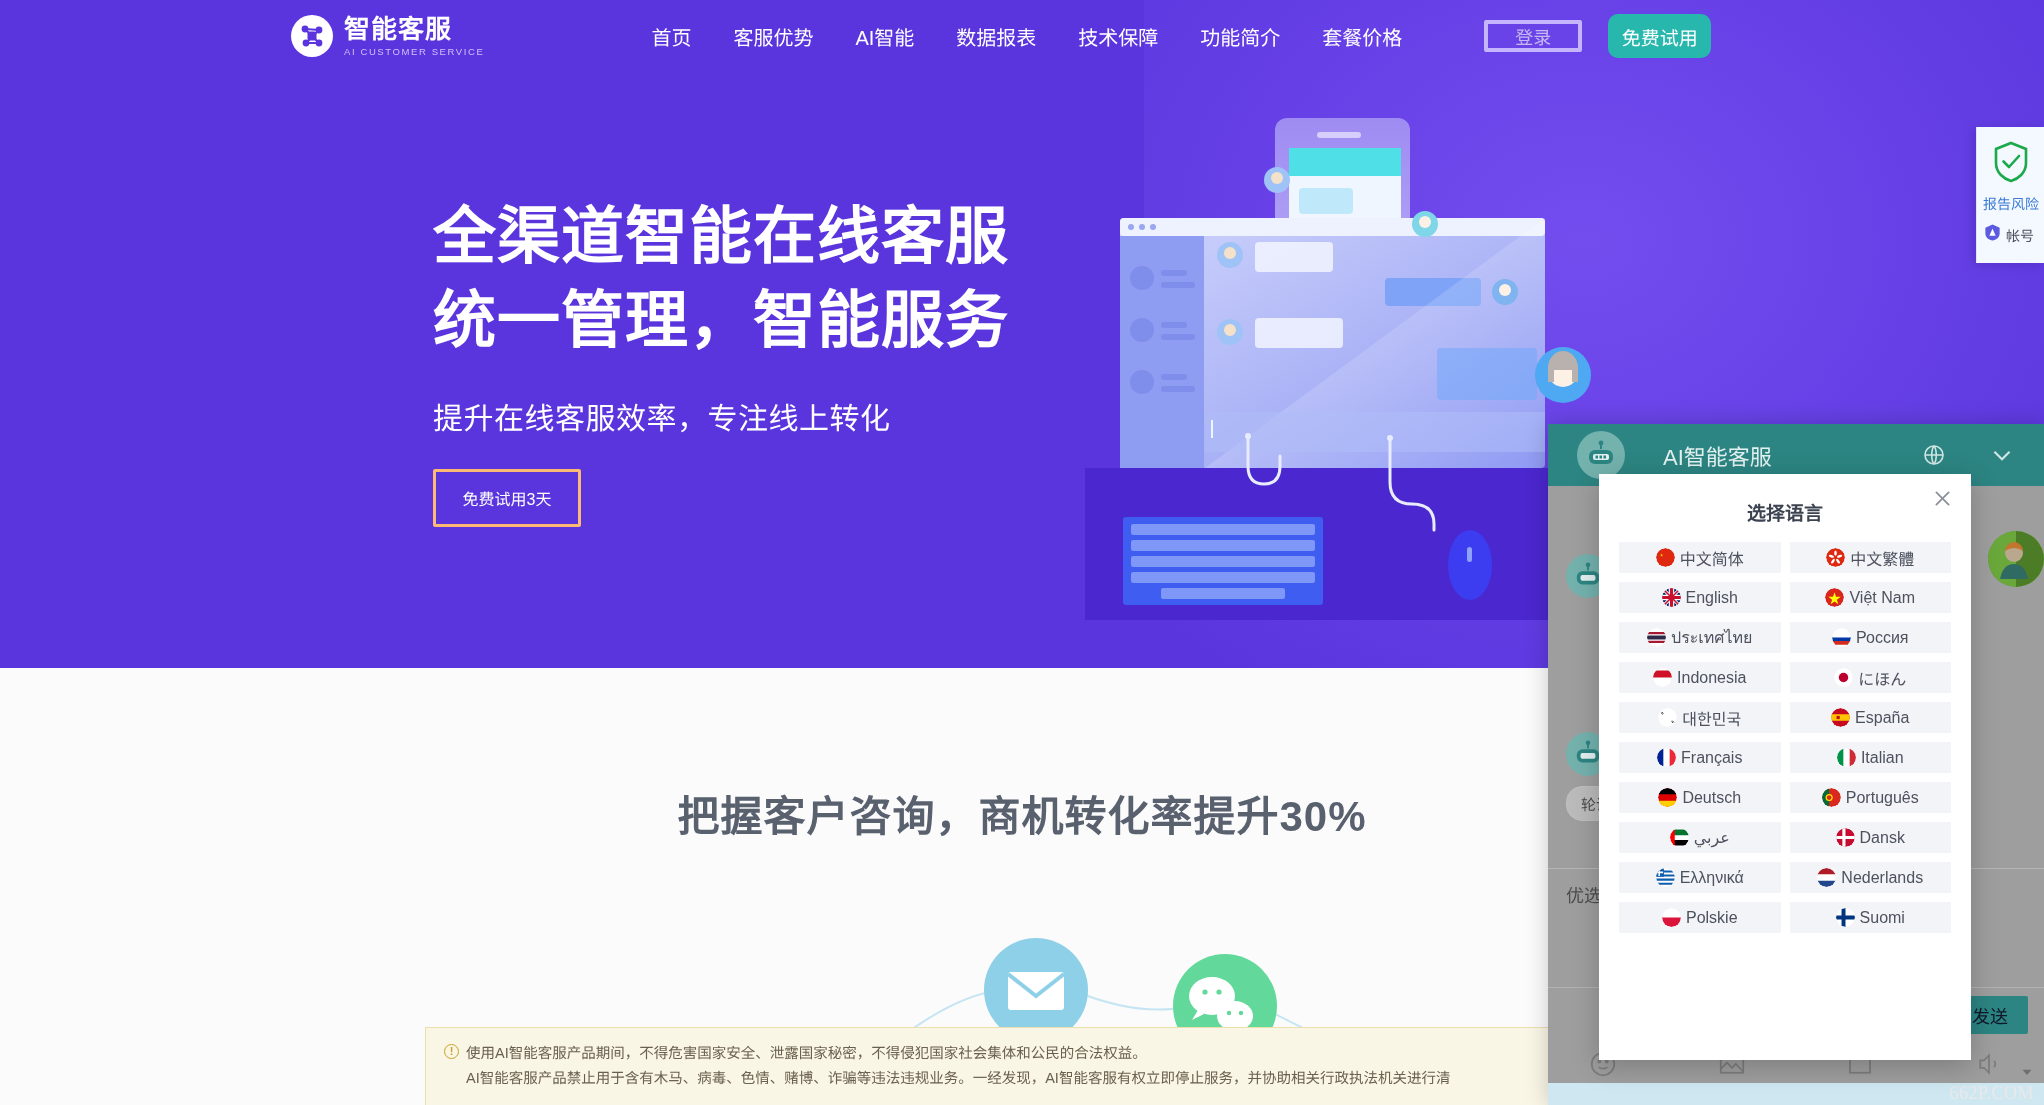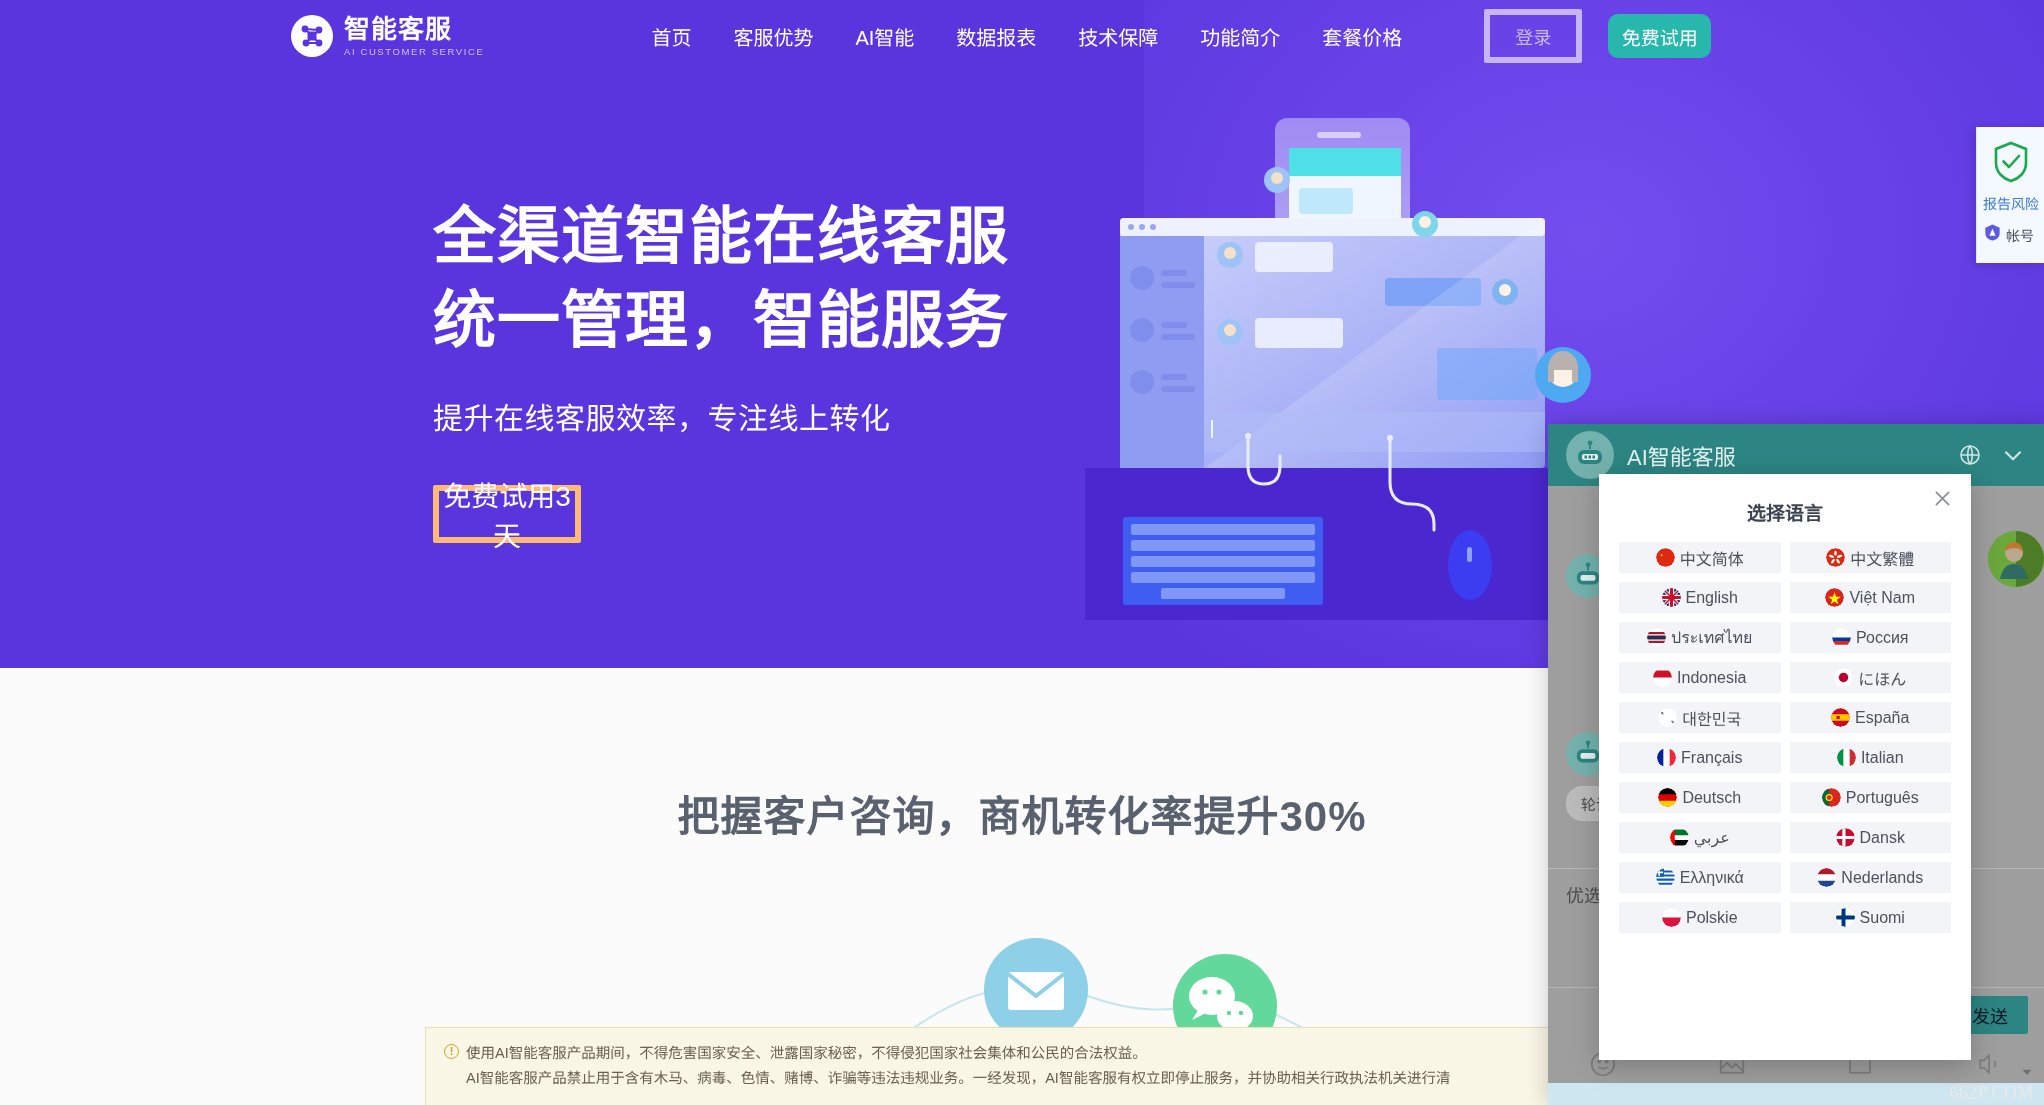--- a/index.html
+++ b/index.html
@@ -54,22 +54,22 @@
   .nav-menu { display: flex; align-items: center; margin-left: 167px; }
   .nav-link {
     color: #ffffff; font-size: 20px; white-space: nowrap;
     padding: 6px 0; margin-right: 42px; cursor: pointer;
     text-decoration: none;
   }
   .nav-link:last-child { margin-right: 0; }
 
   .nav-actions { display: flex; align-items: center; margin-left: 82px; }
   .btn-login {
-    width: 98px; height: 54px;
-    border: 6px solid #c4b5fd;
+    width: 98px; height: 32px;
+    border: 4px solid #c4b5fd;
     color: #c6b8f2; background: transparent;
     font-size: 18px; font-family: inherit;
     cursor: pointer; border-radius: 2px;
     display: flex; align-items: center; justify-content: center;
   }
   .btn-trial {
     width: 103px; height: 44px; margin-left: 26px;
     background: #27b7ad; color: #ffffff;
     font-size: 19px; font-family: inherit;
     border: none; cursor: pointer; border-radius: 10px;
@@ -80,23 +80,23 @@
   .hero-copy { position: absolute; left: 433px; top: 195px; z-index: 12; }
   .hero-h1 {
     font-size: 63px; line-height: 1.33; color: #ffffff;
     font-weight: bold; letter-spacing: 1px; white-space: nowrap;
   }
   .hero-sub {
     margin-top: 31px; font-size: 30px; color: #ffffff;
     letter-spacing: .5px; white-space: nowrap;
   }
   .hero-cta {
-    margin-top: 47px; width: 148px; height: 58px;
-    border: 6px solid #fdba74; color: #ffffff;
-    background: transparent; font-size: 28px; font-family: inherit;
+    margin-top: 31px; width: 148px; height: 58px;
+    border: 3px solid #fdba74; color: #ffffff;
+    background: transparent; font-size: 16px; font-family: inherit;
     cursor: pointer; border-radius: 2px;
     display: flex; align-items: center; justify-content: center;
   }
 
   
   .hero-art { position: absolute; left: 1085px; top: 100px; width: 560px; height: 520px; z-index: 8; }
 
   
   .sec2 {
     position: absolute; left: 0; top: 668px;
@@ -165,21 +165,21 @@
   .chat {
     position: absolute; left: 1548px; top: 424px;
     width: 496px; height: 681px;
     background: #9e9e9e;
     box-shadow: 0 0 22px rgba(0,0,0,.20);
     z-index: 50; overflow: hidden;
     display: flex; flex-direction: column;
   }
   .chat-head {
     height: 62px; background: #2c8582; flex: none;
-    display: flex; align-items: center; padding: 0 18px;
+    display: flex; align-items: center; padding: 0 29px; gap: 25px;
   }
   .chat-bot-av {
     width: 48px; height: 48px; border-radius: 50%;
     background: #74b2ae; flex: none;
     display: flex; align-items: center; justify-content: center;
   }
   .chat-head-title {
     margin-left: 13px; font-size: 22px; color: #e2f0ef; white-space: nowrap;
   }
   .chat-head-sp { flex: 1; }

